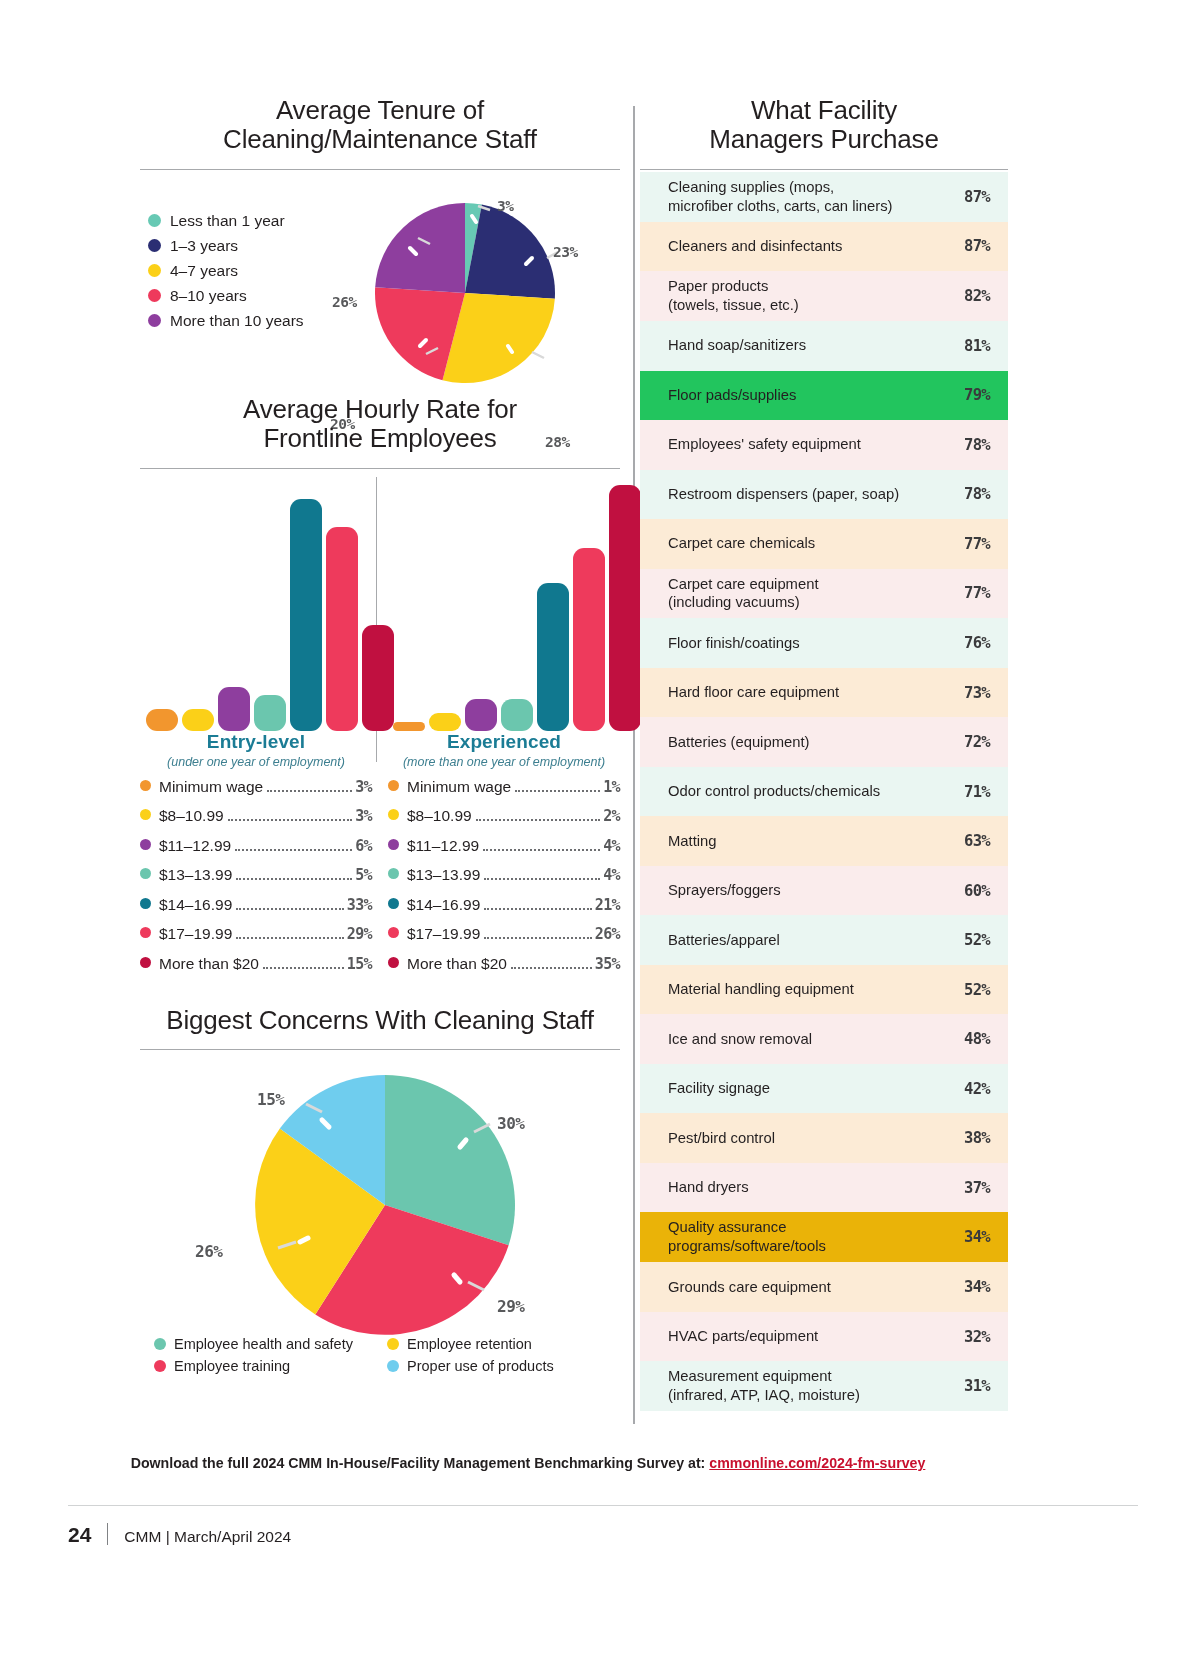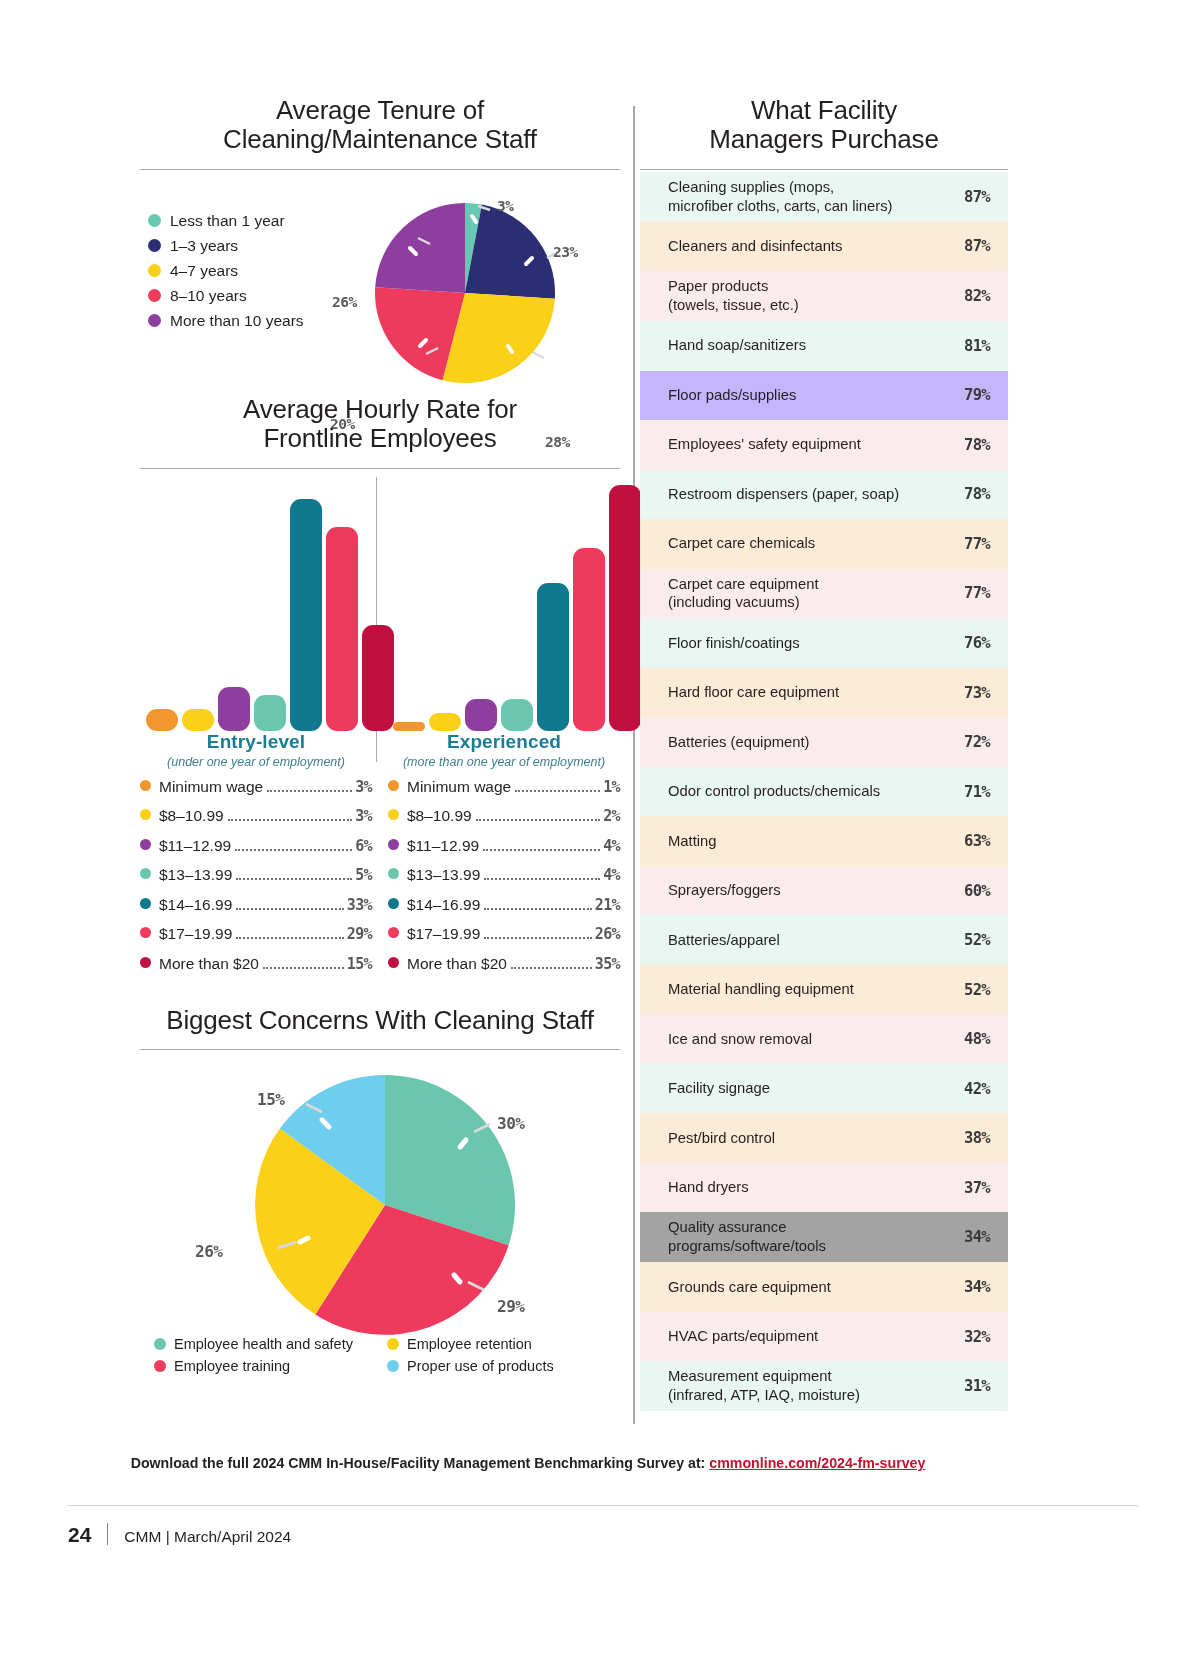--- a/index.html
+++ b/index.html
@@ -435,21 +435,21 @@
         </div>
         <div class="tbl-row" style="background: rgb(250, 236, 236);">
           <div class="name" style="white-space: pre-line;">Paper products
 (towels, tissue, etc.)</div>
           <div class="pct">82%</div>
         </div>
         <div class="tbl-row" style="background: rgb(234, 246, 242);">
           <div class="name" style="white-space: pre-line;">Hand soap/sanitizers</div>
           <div class="pct">81%</div>
         </div>
-        <div class="tbl-row" style="background: #c4b5fd; align-items: center;">
+        <div class="tbl-row" style="background: #22c55e; align-items: center;">
           <div class="name" style="white-space: pre-line;">Floor pads/supplies</div>
           <div class="pct">79%</div>
         </div>
         <div class="tbl-row" style="background: rgb(250, 236, 236);">
           <div class="name" style="white-space: pre-line;">Employees' safety equipment</div>
           <div class="pct">78%</div>
         </div>
         <div class="tbl-row" style="background: rgb(234, 246, 242);">
           <div class="name" style="white-space: pre-line;">Restroom dispensers (paper, soap)</div>
           <div class="pct">78%</div>
@@ -504,21 +504,21 @@
           <div class="pct">42%</div>
         </div>
         <div class="tbl-row" style="background: rgb(252, 235, 214);">
           <div class="name" style="white-space: pre-line;">Pest/bird control</div>
           <div class="pct">38%</div>
         </div>
         <div class="tbl-row" style="background: rgb(250, 236, 236);">
           <div class="name" style="white-space: pre-line;">Hand dryers</div>
           <div class="pct">37%</div>
         </div>
-        <div class="tbl-row" style="background: #a3a3a3; align-items: center;">
+        <div class="tbl-row" style="background: #eab308; align-items: center;">
           <div class="name" style="white-space: pre-line;">Quality assurance
 programs/software/tools</div>
           <div class="pct">34%</div>
         </div>
         <div class="tbl-row" style="background: rgb(252, 235, 214);">
           <div class="name" style="white-space: pre-line;">Grounds care equipment</div>
           <div class="pct">34%</div>
         </div>
         <div class="tbl-row" style="background: rgb(250, 236, 236);">
           <div class="name" style="white-space: pre-line;">HVAC parts/equipment</div>

